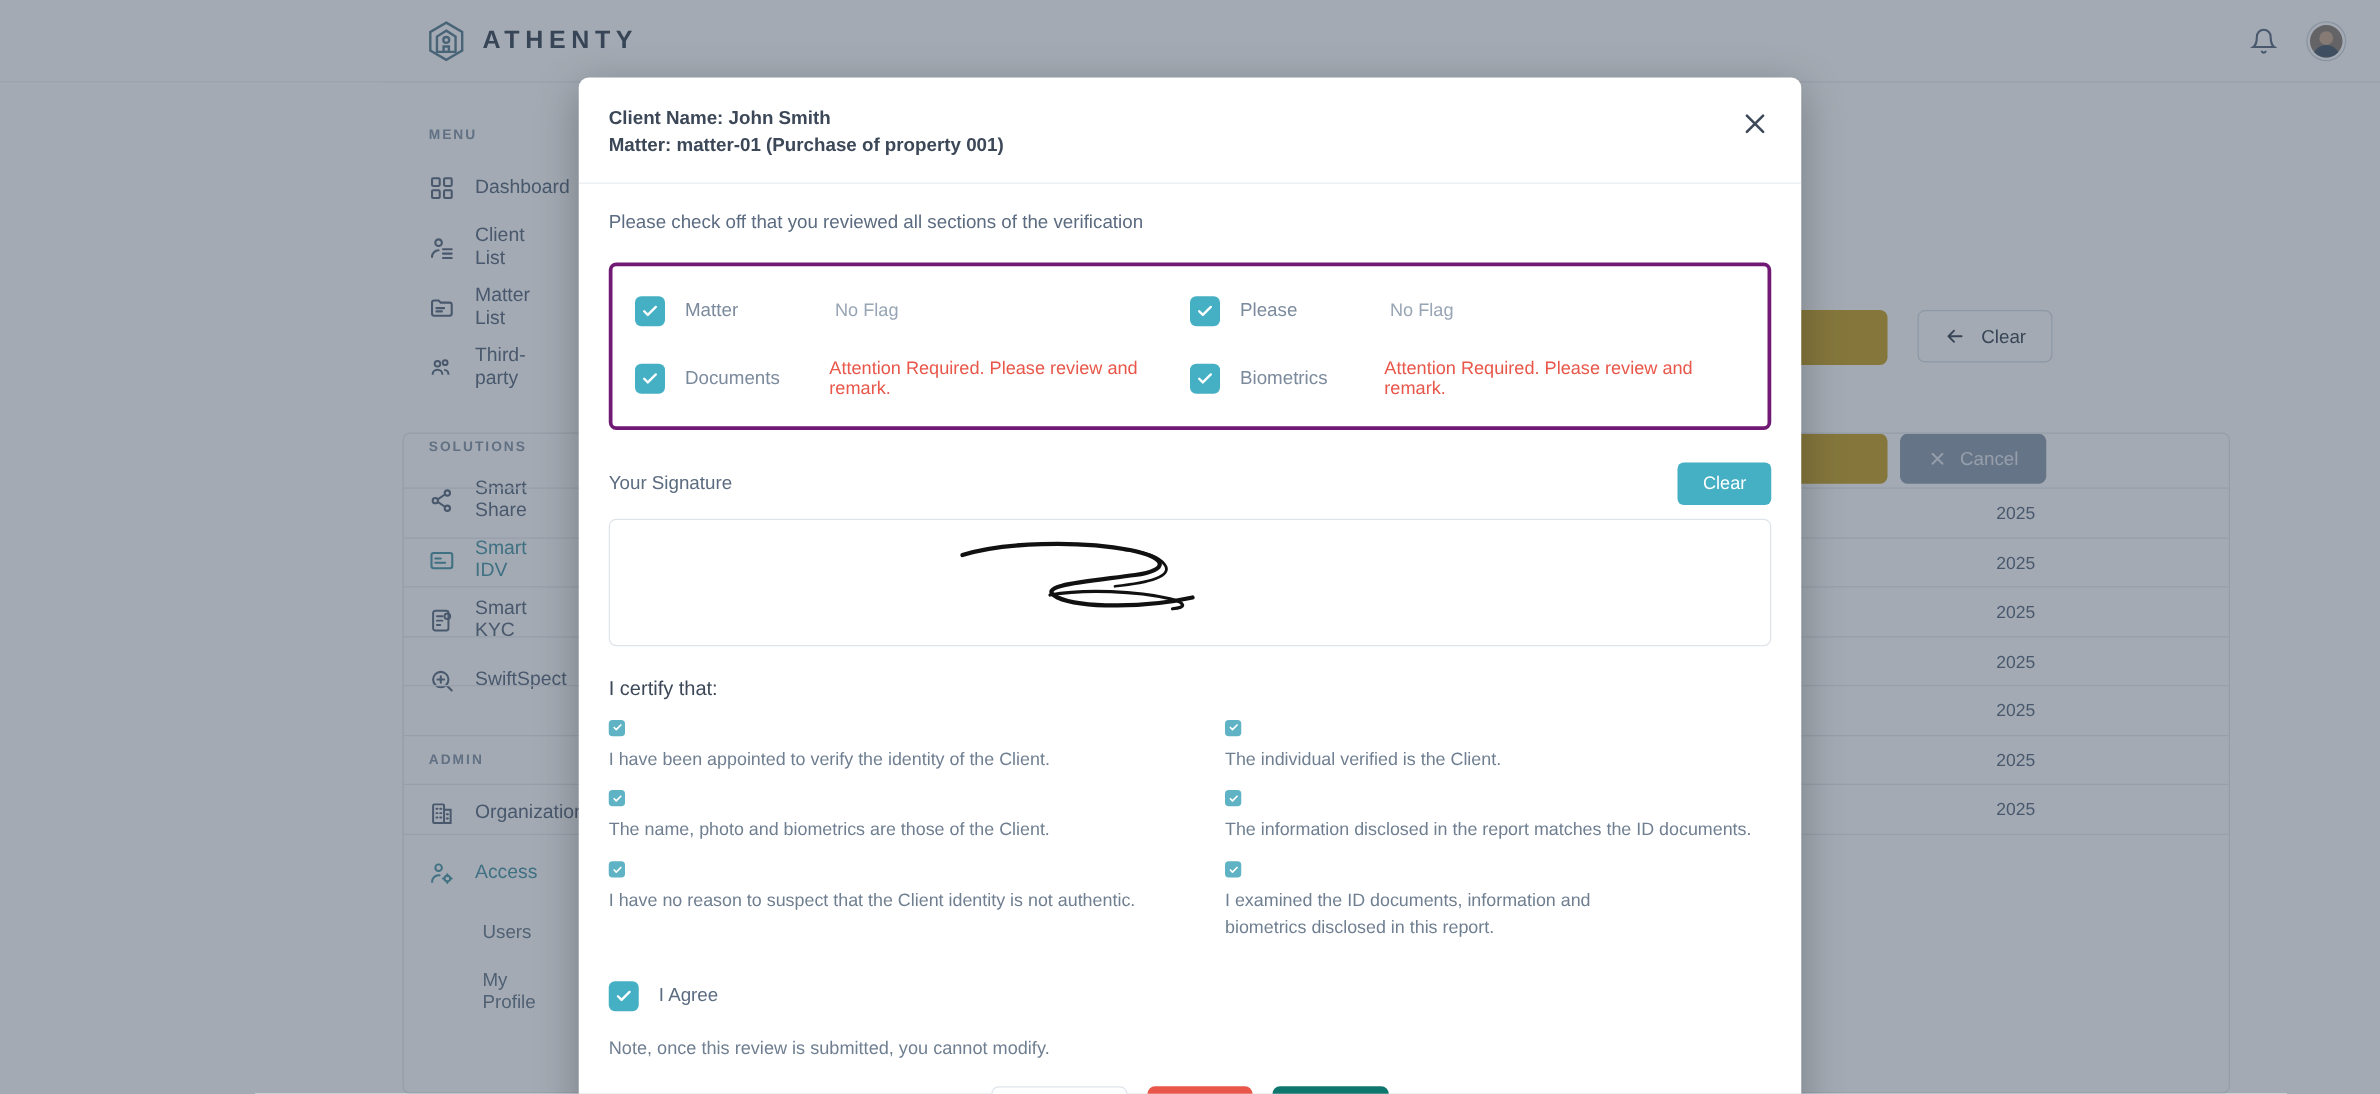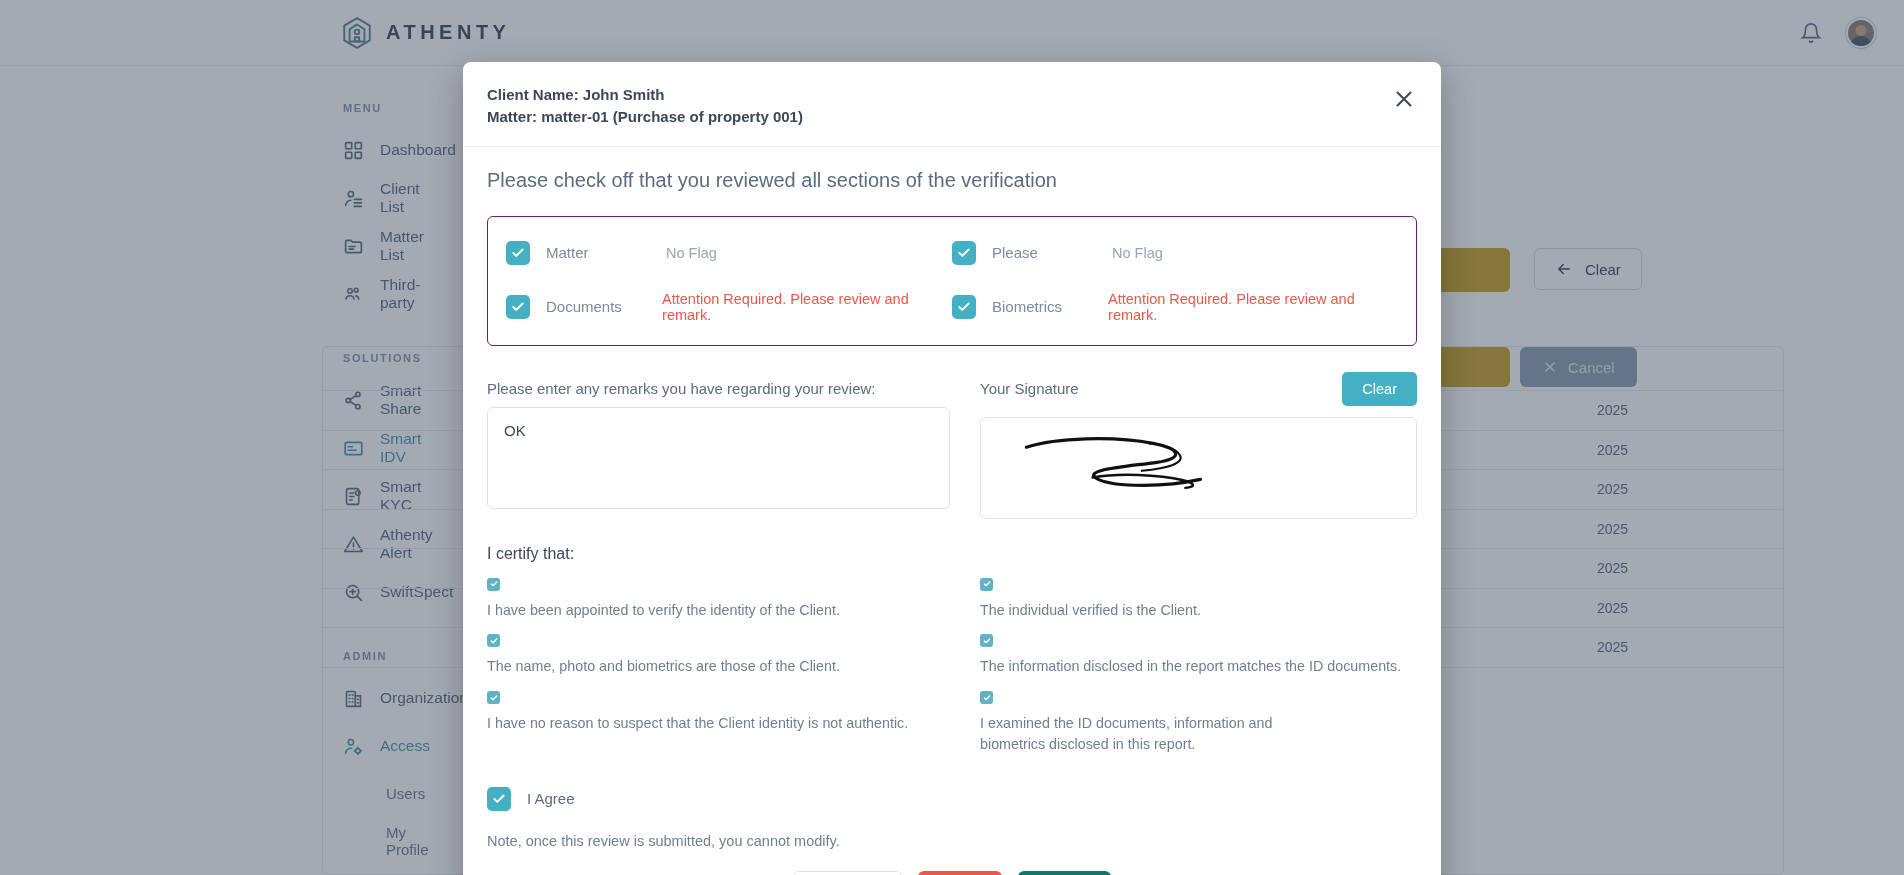--- a/index.html
+++ b/index.html
@@ -105,24 +105,24 @@
     position: relative;
   }
   .modal-title-line {
     font-size: 15px; color: #3c4858; font-weight: 700; line-height: 1.45;
   }
   .modal-close {
     position: absolute; right: 24px; top: 24px; width: 26px; height: 26px;
     color: #3c4858; cursor: pointer;
   }
   .modal-body { padding: 22px 24px 0 24px; }
-  .lead { font-size: 20px; color: #5b6b80; margin-bottom: 24px; }
+  .lead { font-size: 15px; color: #5b6b80; margin-bottom: 24px; }
 
   .sections-box {
-    border: 1px solid #701a75; border-radius: 6px;
+    border: 3px solid #701a75; border-radius: 6px;
     padding: 12px 18px 14px 18px;
     display: grid; grid-template-columns: 1fr 1fr; row-gap: 6px;
   }
   .sec-cell { display: flex; align-items: center; height: 48px; }
   .cbx {
     width: 24px; height: 24px; border-radius: 5px; background: #45b0c4;
     display: flex; align-items: center; justify-content: center;
     flex: none; cursor: pointer;
   }
   .cbx svg { width: 14px; height: 14px; color: #fff; }
@@ -291,29 +291,20 @@
         <span class="ico">
           <svg viewBox="0 0 24 24" fill="none" stroke="currentColor" stroke-width="1.8" stroke-linecap="round">
             <rect x="4" y="3" width="14" height="18" rx="2"></rect>
             <path d="M7.5 8h5M7.5 12h5M7.5 16h3"></path>
               <circle cx="17" cy="8" r="2.6"></circle>
           </svg>
         </span>
         <span>Smart KYC</span>
       </div>
 
-      <div class="side-item">
-        <span class="ico">
-          <svg viewBox="0 0 24 24" fill="none" stroke="currentColor" stroke-width="1.8" stroke-linejoin="round" stroke-linecap="round">
-            <path d="M12 3.5 22 20H2z"></path>
-              <path d="M12 10v4.5M12 17.2v.1"></path>
-          </svg>
-        </span>
-        <span>Athenty Alert</span>
-      </div>
 
       <div class="side-item">
         <span class="ico">
           <svg viewBox="0 0 24 24" fill="none" stroke="currentColor" stroke-width="1.9" stroke-linecap="round">
             <circle cx="11" cy="11" r="7"></circle>
               <path d="M11 8v6M8 11h6"></path>
               <path d="M16.5 16.5 21 21"></path>
           </svg>
         </span>
         <span>SwiftSpect</span>
@@ -451,24 +442,20 @@
             <svg viewBox="0 0 24 24" fill="none" stroke="currentColor" stroke-width="3.2" stroke-linecap="round" stroke-linejoin="round">
                 <path d="M20 6 9 17l-5-5"></path>
               </svg>
           </span>
           <span class="sec-label">Biometrics</span>
           <span class="flag-warn">Attention Required. Please review and remark.</span>
         </div>
       </div>
 
       <div class="two-col">
-        <div class="col-left">
-          <span class="field-label">Please enter any remarks you have regarding your review:</span>
-          <textarea class="remarks" placeholder="" style="">OK</textarea>
-        </div>
         <div class="col-right">
           <div class="sig-head">
             <span class="field-label">Your Signature</span>
             <button class="btn-clear">Clear</button>
           </div>
           <div class="sig-pad">
             <svg viewBox="0 0 460 100" width="100%" height="100%">
               <path d="M48 28 C80 18, 140 16, 182 24 C212 30, 214 40, 186 44 C150 49, 104 52, 124 62 C144 71, 196 70, 232 62" fill="none" stroke="#111111" stroke-width="3.4" stroke-linecap="round"></path>
               <path d="M178 24 C194 25, 206 30, 210 36 C216 45, 198 50, 170 53" fill="none" stroke="#111111" stroke-width="2.2" stroke-linecap="round"></path>
               <path d="M118 60 C146 55, 188 57, 214 63 C226 66, 228 70, 216 71" fill="none" stroke="#111111" stroke-width="2.6" stroke-linecap="round"></path>

